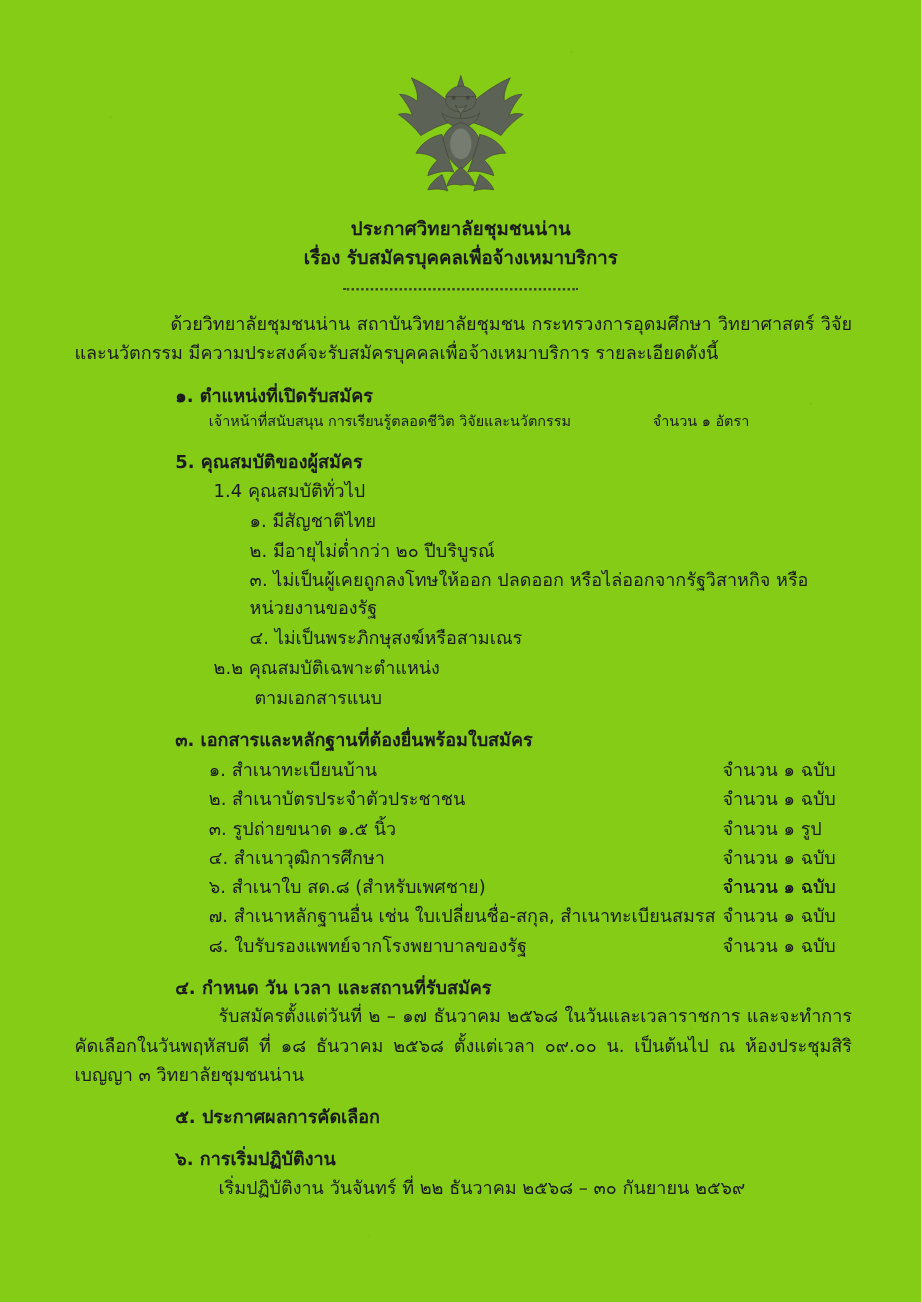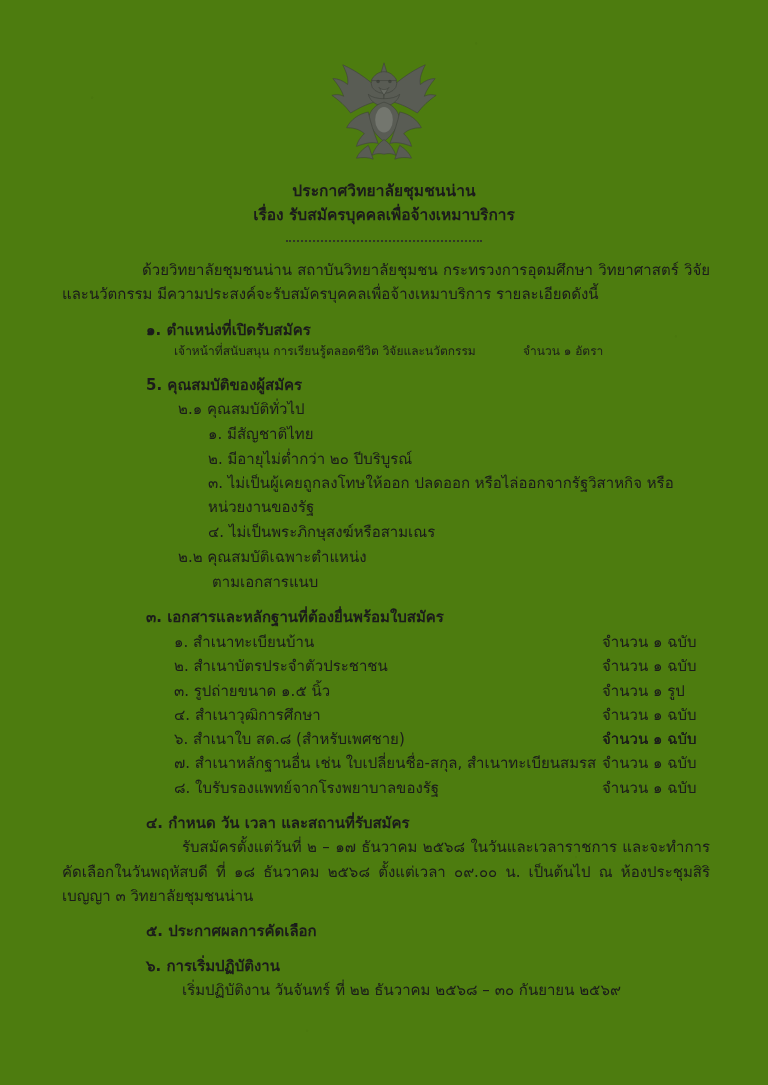--- a/index.html
+++ b/index.html
@@ -8,21 +8,21 @@
     background: #ffffff;
   }
   body {
     font-family: "DejaVu Sans", "Liberation Sans", sans-serif;
   }
   .page {
     position: relative;
     width: 768px;
     height: 1085px;
     margin: 0 auto;
-    background: #4d7c0f;
+    background: #84cc16;
     overflow: hidden;
     color: #1b1b1b;
     font-size: 15px;
     line-height: 1.0;
   }
   
   .scan-noise {
     position: absolute;
     inset: 0;
     pointer-events: none;
@@ -143,21 +143,21 @@
 
   .pos-row {
     position: relative;
     display: flex;
     padding-left: 112px;
     line-height: 1.62;
     font-size: 12px;
   }
   .pos-row .qty {
     position: absolute;
-    left: 461px;
+    left: 482px;
     white-space: nowrap;
   }
 
   .para-block {
     margin: 0;
     line-height: 1.62;
     font-size: 15px;
     text-align: justify;
   }
   .para-block .first-indent { display: inline-block; width: 120px; }
@@ -218,21 +218,21 @@
 
     <p class="para">ด้วยวิทยาลัยชุมชนน่าน สถาบันวิทยาลัยชุมชน กระทรวงการอุดมศึกษา วิทยาศาสตร์ วิจัย และนวัตกรรม มีความประสงค์จะรับสมัครบุคคลเพื่อจ้างเหมาบริการ รายละเอียดดังนี้</p>
 
     <div class="sec-head">๑. ตำแหน่งที่เปิดรับสมัคร</div>
     <div class="pos-row">
       <span>เจ้าหน้าที่สนับสนุน การเรียนรู้ตลอดชีวิต วิจัยและนวัตกรรม</span>
       <span class="qty">จำนวน ๑ อัตรา</span>
     </div>
 
     <div class="sec-head">5. คุณสมบัติของผู้สมัคร</div>
-    <div class="sub-head">๒.๑ คุณสมบัติทั่วไป</div>
+    <div class="sub-head">1.4 คุณสมบัติทั่วไป</div>
     <div class="ind-2">๑. มีสัญชาติไทย</div>
     <div class="ind-2">๒. มีอายุไม่ต่ำกว่า ๒๐ ปีบริบูรณ์</div>
     <div class="ind-2">๓. ไม่เป็นผู้เคยถูกลงโทษให้ออก ปลดออก หรือไล่ออกจากรัฐวิสาหกิจ หรือหน่วยงานของรัฐ</div>
     <div class="ind-2">๔. ไม่เป็นพระภิกษุสงฆ์หรือสามเณร</div>
     <div class="sub-head">๒.๒ คุณสมบัติเฉพาะตำแหน่ง</div>
     <div class="ind-3">ตามเอกสารแนบ</div>
 
     <div class="sec-head">๓. เอกสารและหลักฐานที่ต้องยื่นพร้อมใบสมัคร</div>
     <div class="doc-row doc-row-pos">
       <span class="lbl">๑. สำเนาทะเบียนบ้าน</span>

